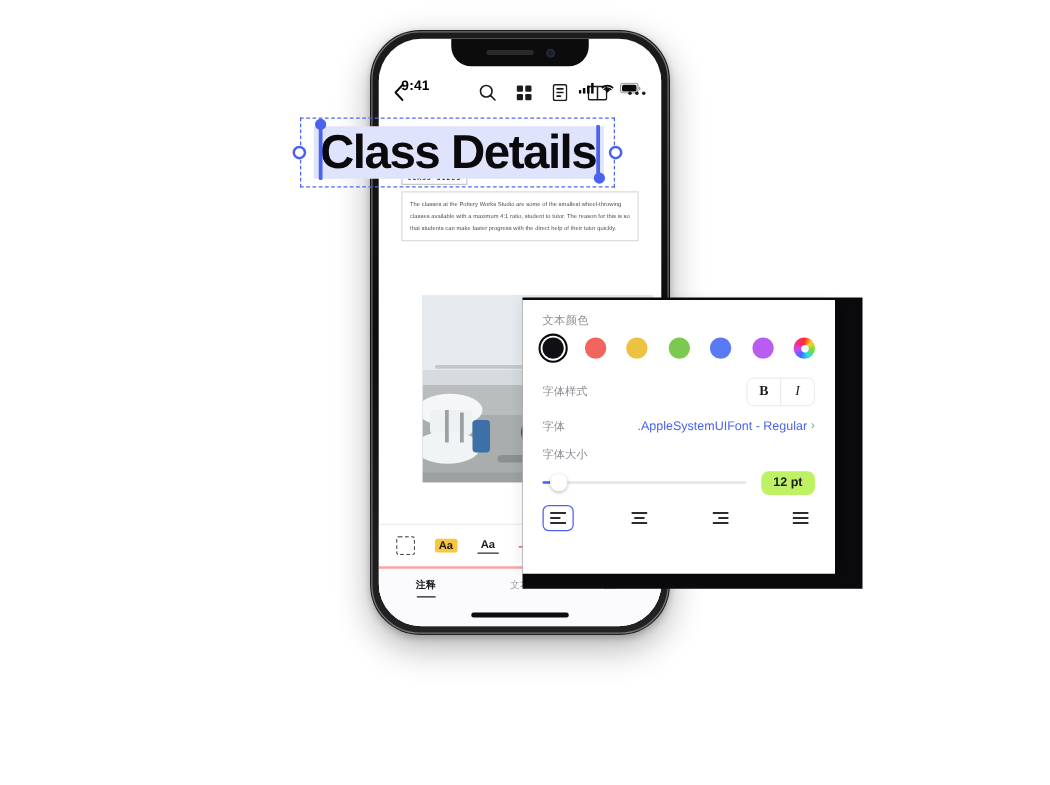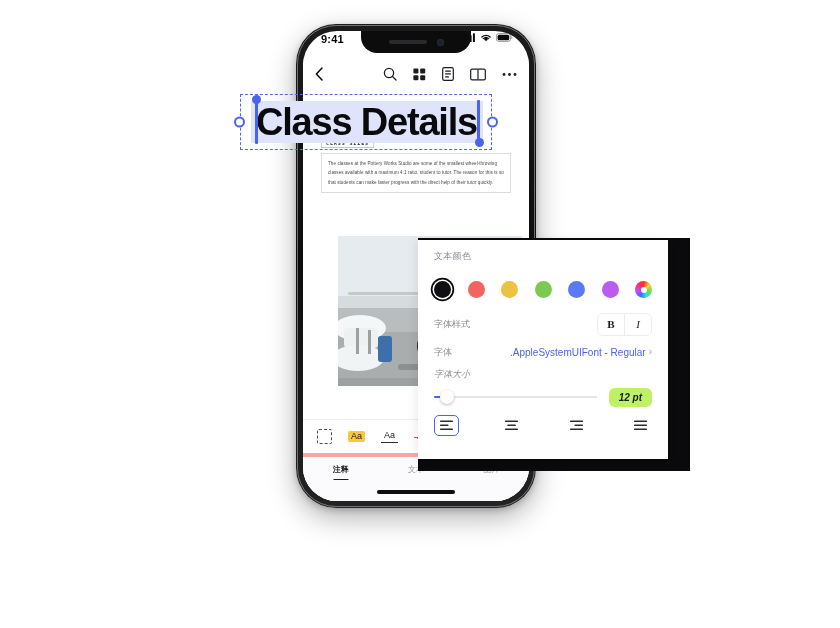--- a/index.html
+++ b/index.html
@@ -73,24 +73,24 @@
     width: 7px;
     height: 7px;
     border-radius: 50%;
     background: #1a1f2b;
     box-shadow: inset 0 0 2px #32405c;
   }
 
   
   .status-bar {
     position: absolute;
-    top: 0; left: 0; right: 0;
+    top: 16px; left: 0; right: 0;
     height: 28px;
     display: flex;
-    align-items: flex-start;
+    align-items: flex-end;
     justify-content: space-between;
     padding: 2px 16px 0 18px;
     box-sizing: border-box;
     z-index: 30;
     color: #000;
   }
   .status-time {
     font-size: 11px;
     font-weight: 700;
     letter-spacing: 0.2px;
@@ -182,21 +182,21 @@
     border-top: 1px solid #ececee;
     z-index: 14;
   }
   .tool-sel {
     width: 13px; height: 13px;
     border: 1.4px dashed #48484d;
     border-radius: 2px;
   }
   .aa-chip {
     font-size: 9px;
-    font-weight: 400;
+    font-weight: 700;
     color: #1c1c1e;
     padding: 1px 3px;
     line-height: 1.1;
   }
   .aa-hl { background: #f9c63c; border-radius: 2px; }
   .aa-ul { border-bottom: 1.4px solid #2c2c31; }
   .aa-st { color: #e04b4b; position: relative; }
   .aa-st::after {
     content:"";
     position:absolute;
@@ -210,21 +210,21 @@
     position: absolute;
     left: 0; right: 0;
     bottom: 0;
     height: 48px;
     background: #fbfbfd;
     display: flex;
     align-items: flex-start;
     padding-top: 7px;
     box-sizing: border-box;
     z-index: 16;
-    border-top: 4px solid #fca5a5;
+    border-top: 2px solid #fca5a5;
   }
   .tab {
     flex: 1;
     text-align: center;
     font-size: 8px;
     color: #9a9aa1;
     position: relative;
     padding-bottom: 5px;
   }
   .tab.active { color: #1c1c1e; font-weight: 700; }
@@ -336,21 +336,21 @@
     height: 219px;
     background: #ffffff;
     z-index: 72;
     box-sizing: border-box;
     padding: 10px 16px 0 16px;
     box-shadow: -2px 0 10px rgba(0,0,0,0.08);
   }
   .p-label {
     font-size: 9px;
     color: #8d8d95;
-    margin-bottom: 18px;
+    margin-bottom: 7px;
     letter-spacing: 0.3px;
     font-family: Liberation Mono, monospace;
   }
   .swatches {
     display: flex;
     align-items: center;
     justify-content: space-between;
     margin-bottom: 12px;
   }
   .sw {
@@ -411,21 +411,21 @@
     align-items: center;
     justify-content: center;
     font-size: 11px;
     color: #1c1c1e;
     background: #fff;
   }
   .bi-btn + .bi-btn { border-left: 1px solid #ececf0; }
   .bi-b { font-weight: 700; font-family: "Liberation Serif", serif; }
   .bi-i { font-style: italic; font-family: "Liberation Serif", serif; }
 
-  .size-block { margin-top: 2px; font-style: italic; }
+  .size-block { margin-top: 2px; }
   .size-row {
     display: flex;
     align-items: center;
     gap: 12px;
     height: 26px;
   }
   .slider {
     flex: 1;
     position: relative;
     height: 14px;

